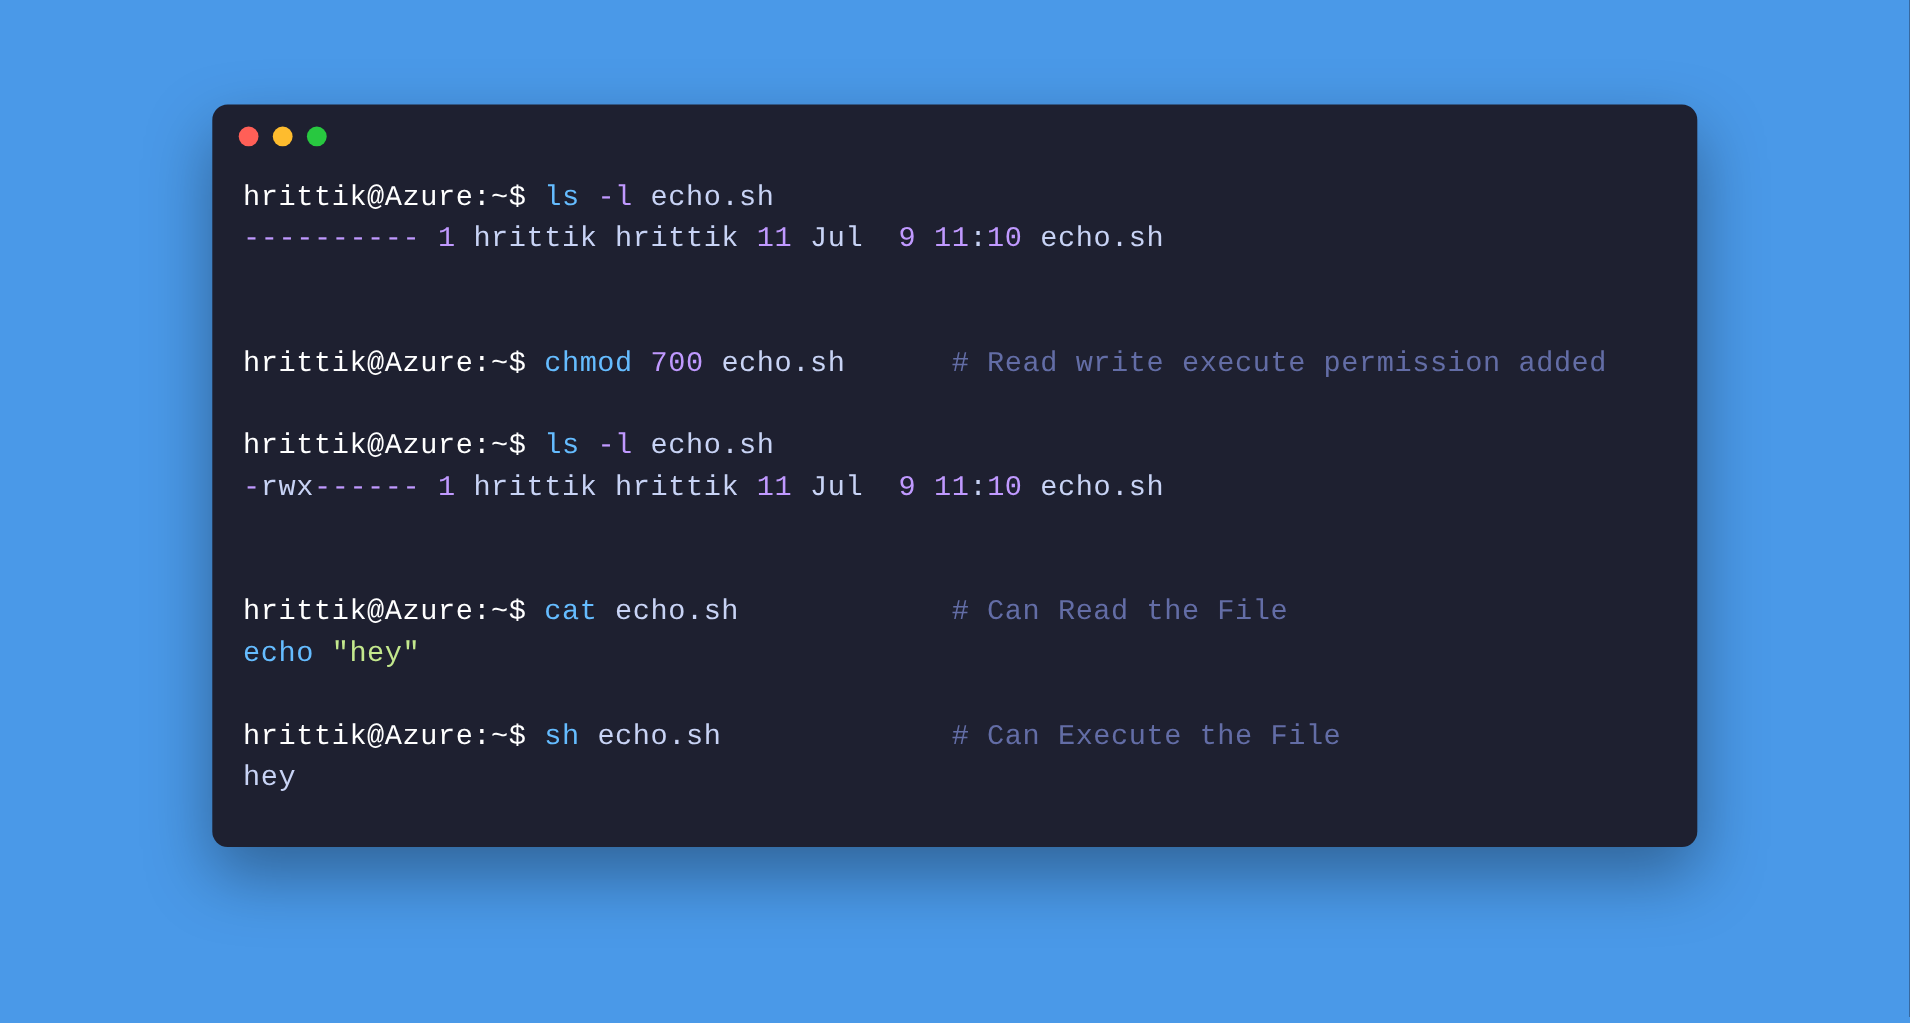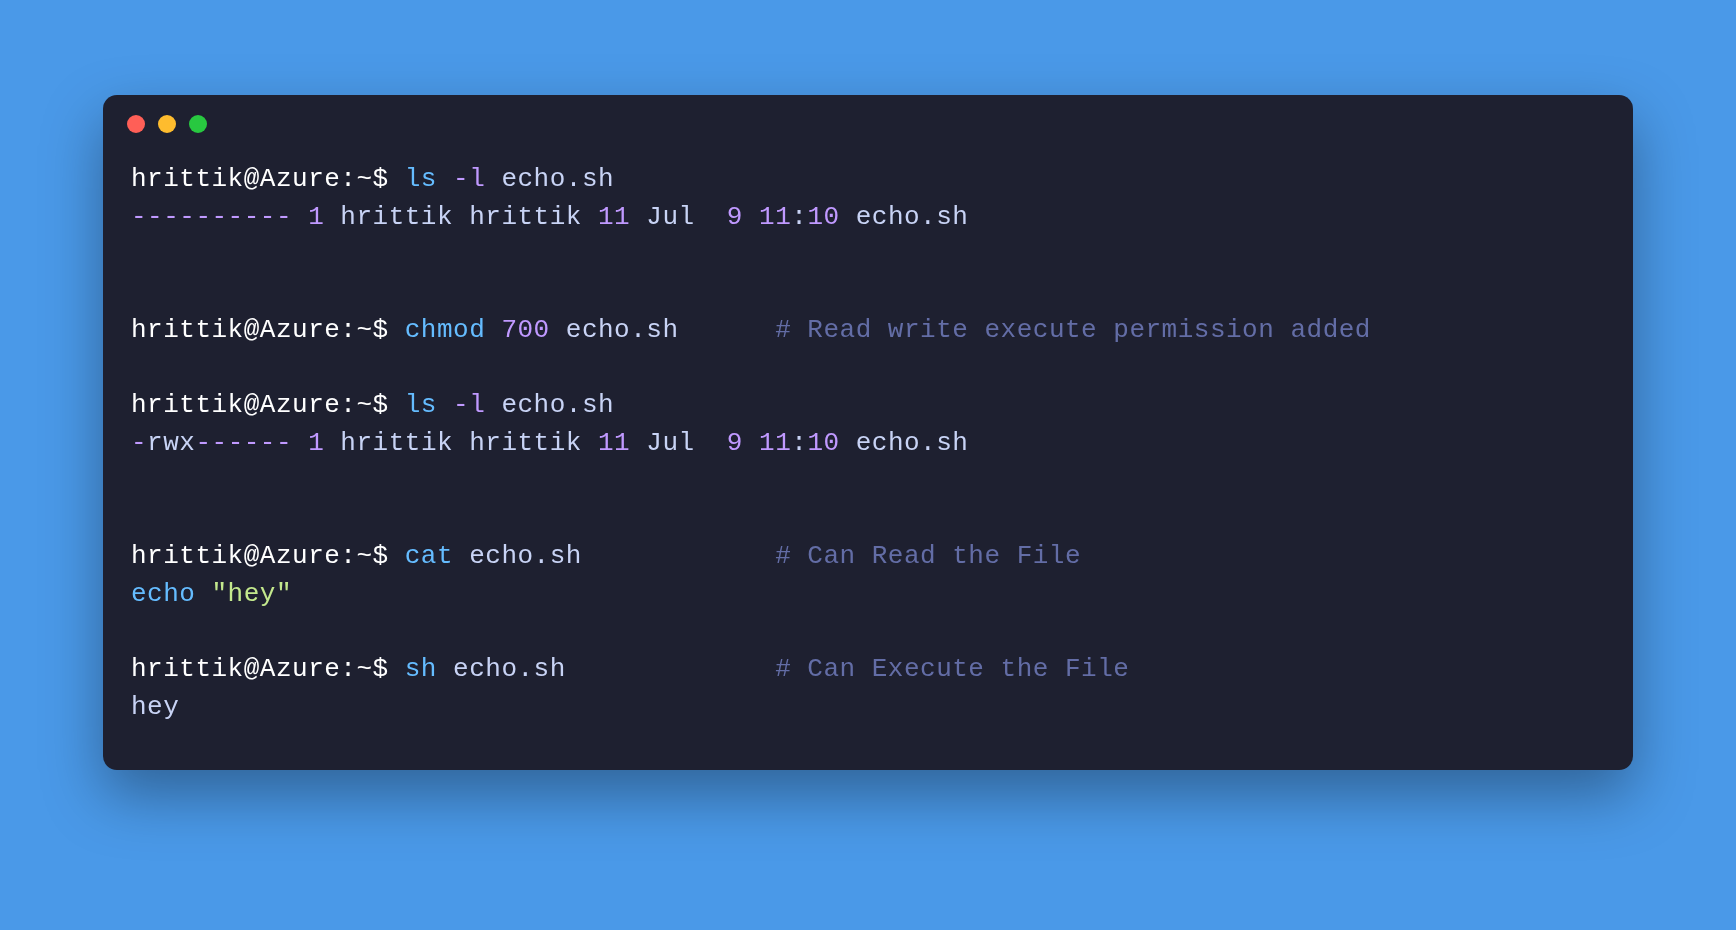--- a/index.html
+++ b/index.html
@@ -13,21 +13,21 @@
       height: 930px;
       display: flex;
       align-items: flex-start;
       justify-content: center;
       padding-top: 95px;
       font-family: 'SF Mono', 'Monaco', 'Menlo', 'Consolas', 'Liberation Mono', 'Courier New', monospace;
     }
     .terminal-window {
       background: #1e2030;
       border-radius: 14px;
-      width: 1530px;
+      width: 1350px;
       box-shadow: 0 25px 60px rgba(0,0,0,0.35);
       overflow: hidden;
     }
     .titlebar {
       padding: 20px 24px 0 24px;
       display: flex;
       gap: 13px;
     }
     .traffic-light {
       width: 18px;

